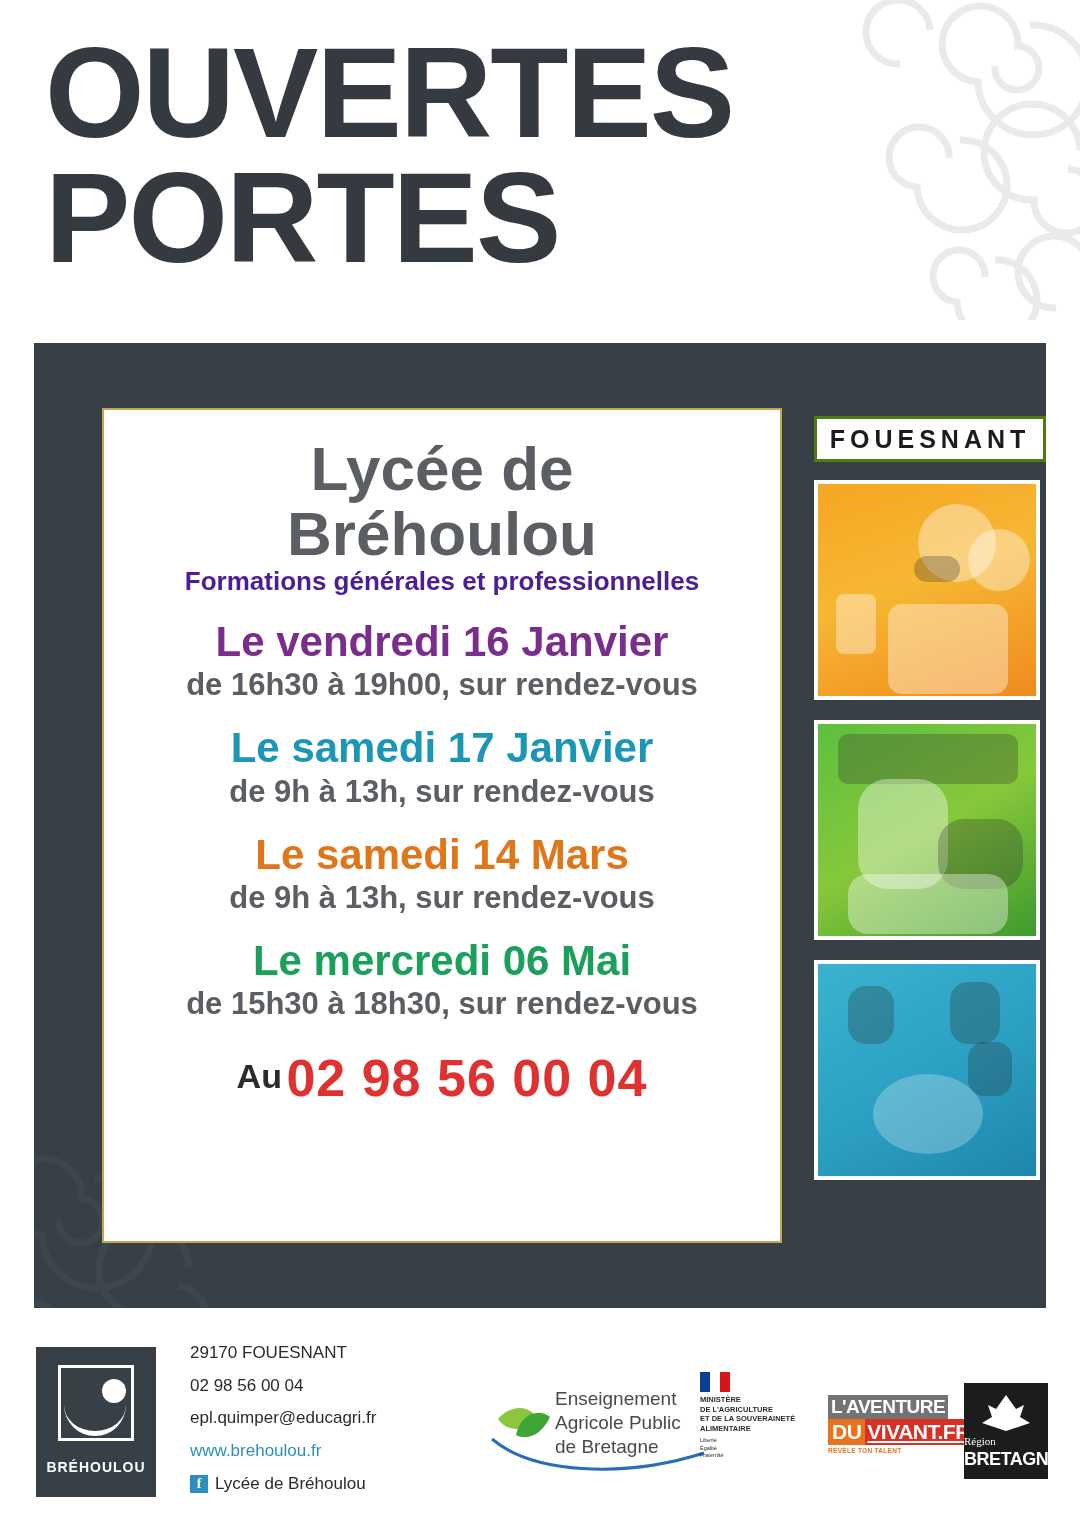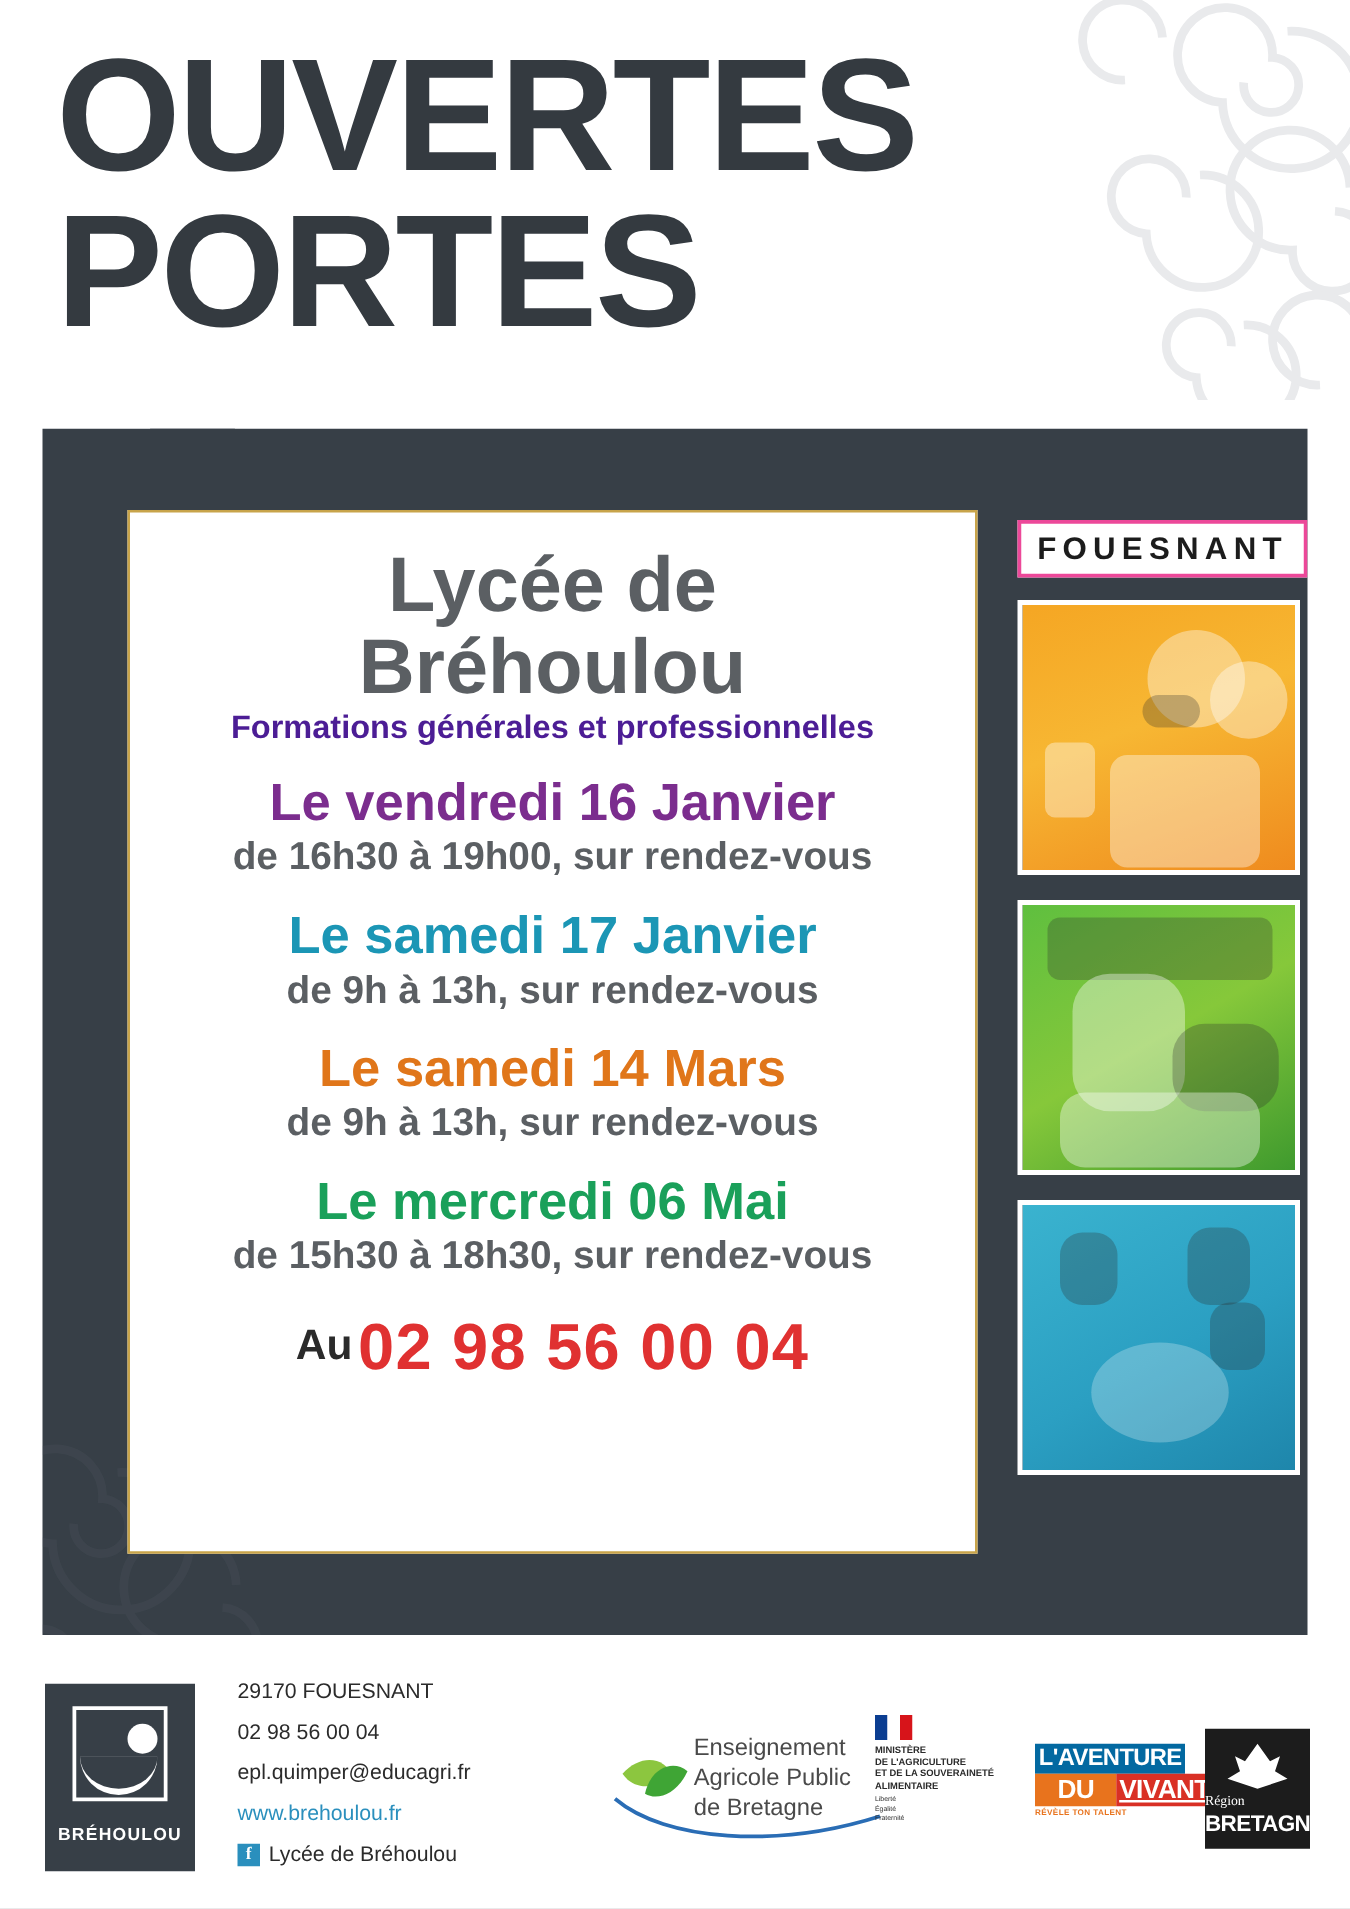--- a/index.html
+++ b/index.html
@@ -87,21 +87,21 @@
   }
   .phone-label{
     color:#2b2b2b;font-weight:bold;font-size:34px;vertical-align:8px;
   }
   .phone-number{
     color:#e03131;font-weight:bold;font-size:52px;letter-spacing:1px;
   }
   
   .town-badge{
     position:absolute;left:780px;top:73px;width:232px;height:46px;
-    background:#ffffff;border:3px solid #ec4899;
+    background:#ffffff;border:3px solid #4d7c0f;
     display:flex;align-items:center;justify-content:center;
     box-sizing:border-box;
   }
   .town-badge span{
     font-weight:bold;font-size:25px;letter-spacing:5px;color:#1c1c1c;
   }
   .photo{
     position:absolute;left:780px;width:226px;height:220px;
     border:4px solid #ffffff;box-sizing:border-box;overflow:hidden;
   }
@@ -150,23 +150,23 @@
   }
   .ministere{
     position:absolute;left:700px;top:47px;width:120px;
   }
   .flag{width:30px;height:20px;display:block;}
   .min-text{font-size:7.5px;color:#2b2b2b;line-height:1.28;font-weight:bold;margin-top:3px;}
   .min-sub{font-size:5.5px;color:#2b2b2b;line-height:1.35;margin-top:4px;}
   .aventure{
     position:absolute;left:828px;top:70px;width:130px;height:52px;background:#ffffff;
   }
-  .av1{background:#0369a1;color:#ffffff;font-weight:bold;font-size:19px;padding:1px 3px;display:inline-block;letter-spacing:-0.5px;}
+  .av1{background:#737373;color:#ffffff;font-weight:bold;font-size:19px;padding:1px 3px;display:inline-block;letter-spacing:-0.5px;}
   .av2{display:flex;align-items:baseline;}
-  .av2 .a{background:#e8731d;color:#fff;font-weight:bold;font-size:21px;padding:1px 18px;letter-spacing:-0.5px;}
+  .av2 .a{background:#e8731d;color:#fff;font-weight:bold;font-size:21px;padding:1px 4px;letter-spacing:-0.5px;}
   .av2 .b{background:#d93025;color:#fff;font-weight:bold;font-size:21px;padding:1px 2px;letter-spacing:-0.5px;text-decoration:underline;}
   .av3{font-size:6.5px;color:#e8731d;font-weight:bold;letter-spacing:.3px;margin-top:2px;}
   .bretagne{
     position:absolute;left:964px;top:58px;width:84px;height:96px;background:#1c1c1c;
   }
   .bret-bird{
     position:absolute;left:16px;top:10px;width:52px;height:40px;
   }
   .bret-t1{position:absolute;left:0;top:52px;width:84px;color:#fff;font-size:11px;font-family:"Liberation Serif",serif;}
   .bret-t2{position:absolute;left:0;top:66px;width:84px;text-align:center;color:#fff;font-size:18px;font-weight:bold;letter-spacing:-0.5px;}

